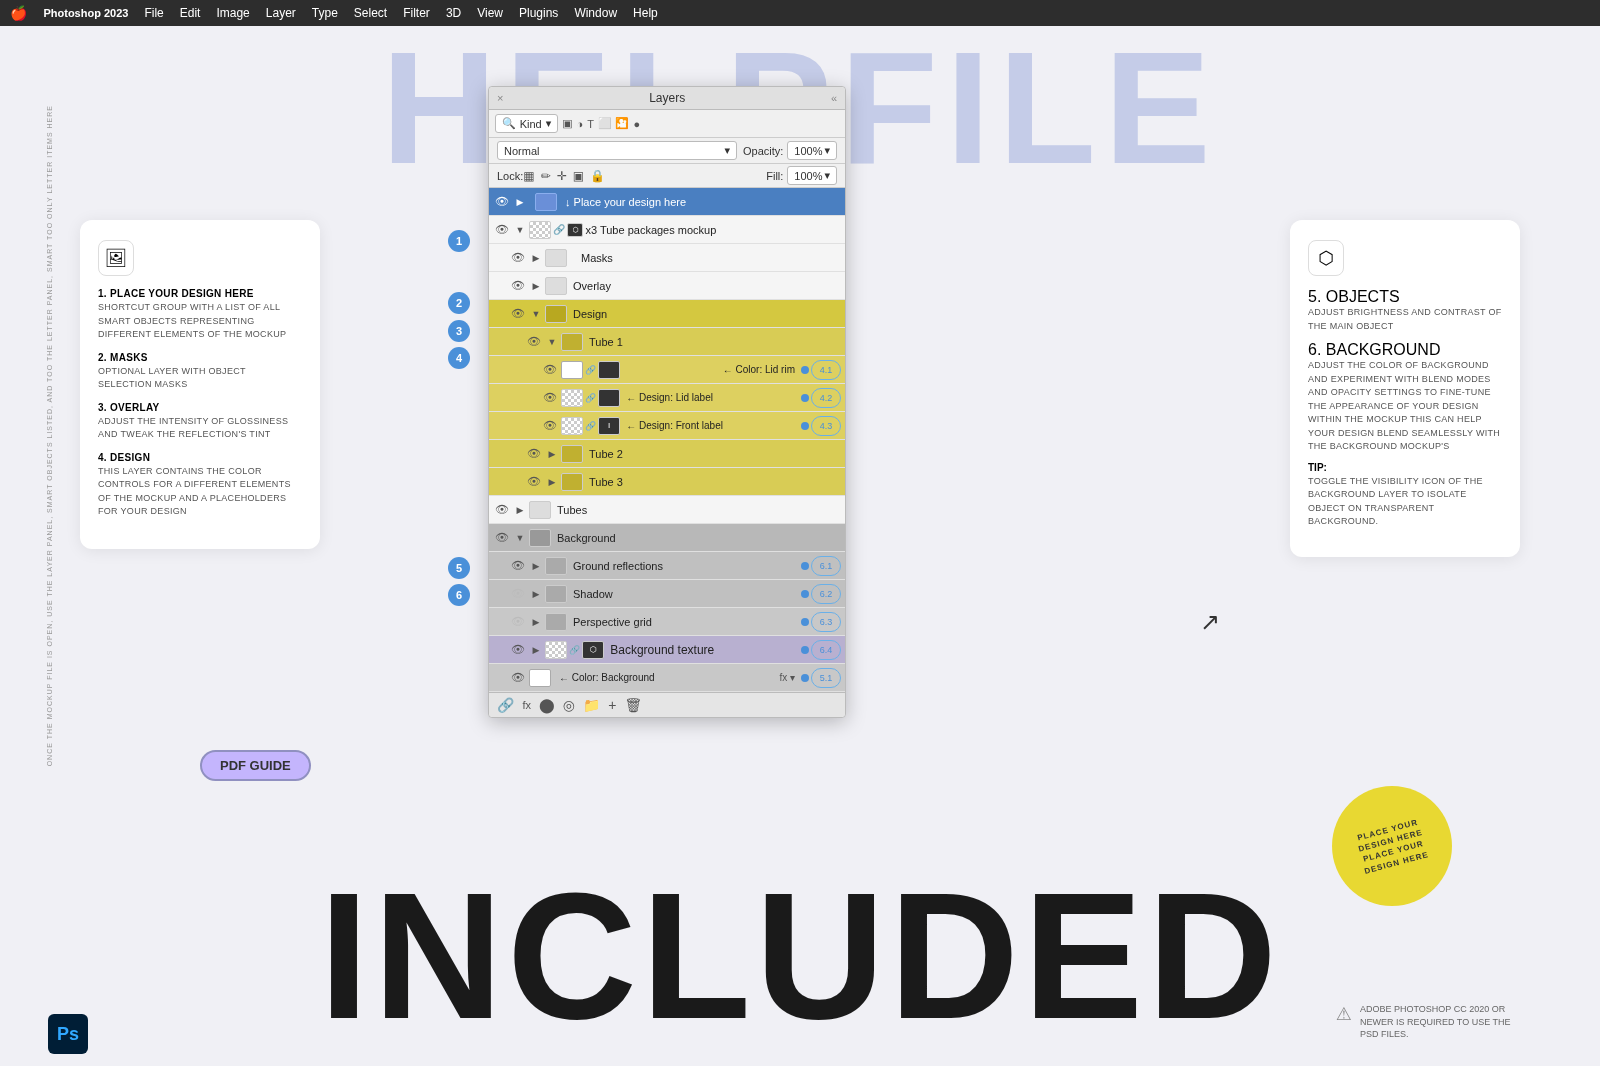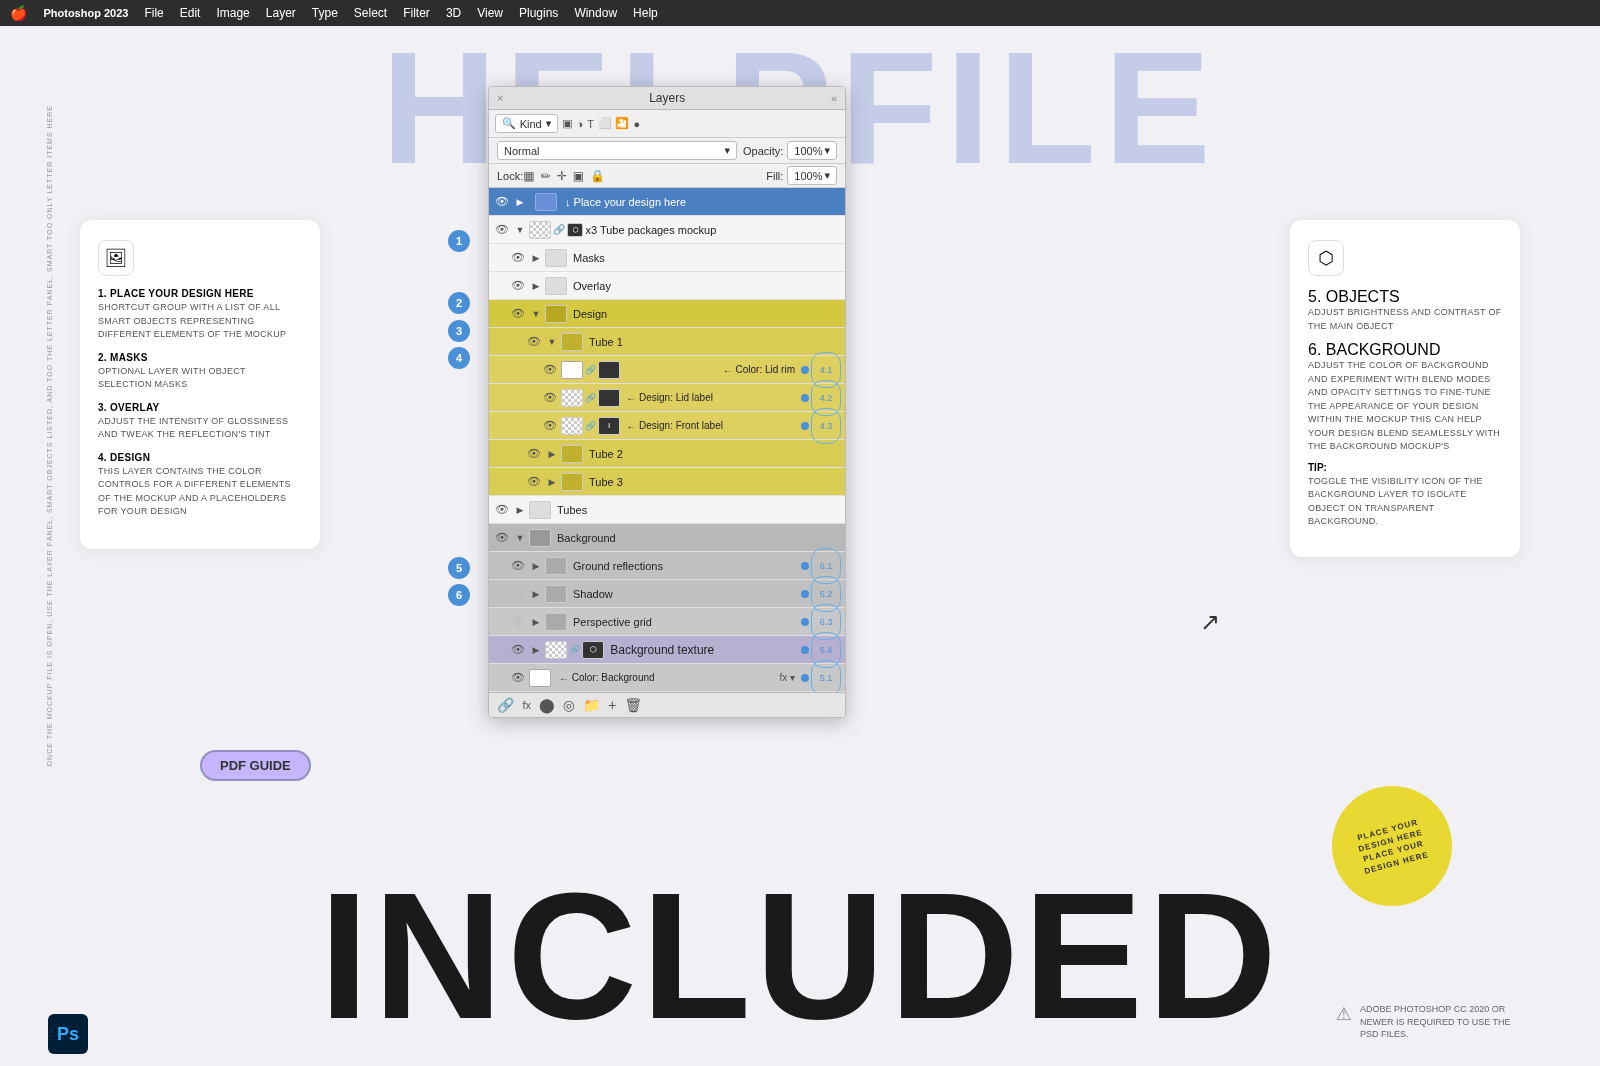--- a/index.html
+++ b/index.html
@@ -426,21 +426,21 @@
     }
 
     .layer-row-top { background: #e8eef8; }
 
     
     .right-badge {
       display: inline-flex;
       align-items: center;
       justify-content: center;
       width: 30px;
-      height: 36px;
+      height: 20px;
       border: 1.5px solid #6ab0e8;
       border-radius: 12px;
       font-size: 9px;
       color: #4a90d9;
       margin-left: auto;
       flex-shrink: 0;
     }
   </style>
 </head>
 <body>
@@ -572,21 +572,21 @@
       <div class="layer-thumb checker"></div>
       <span class="layer-chain">🔗</span>
       <div class="layer-thumb black" style="width:16px;height:14px;font-size:7px;color:#fff;display:flex;align-items:center;justify-content:center;">⬡</div>
       <span class="layer-label">x3 Tube packages mockup</span>
     </div>
 
     <div class="layer-row indent-1">
       <span class="layer-eye">👁</span>
       <span class="layer-arrow">▶</span>
       <div class="layer-thumb" style="background:#ddd;"></div>
-      <span class="layer-label" style="margin-left:4px;">Masks</span>
+      <span class="layer-label" style="margin-left:12px;">Masks</span>
     </div>
 
     <div class="layer-row indent-1">
       <span class="layer-eye">👁</span>
       <span class="layer-arrow">▶</span>
       <div class="layer-thumb" style="background:#ddd;"></div>
       <span class="layer-label" style="margin-left:4px;">Overlay</span>
     </div>
 
     <div class="layer-row indent-1" style="background:#d4c840;">

